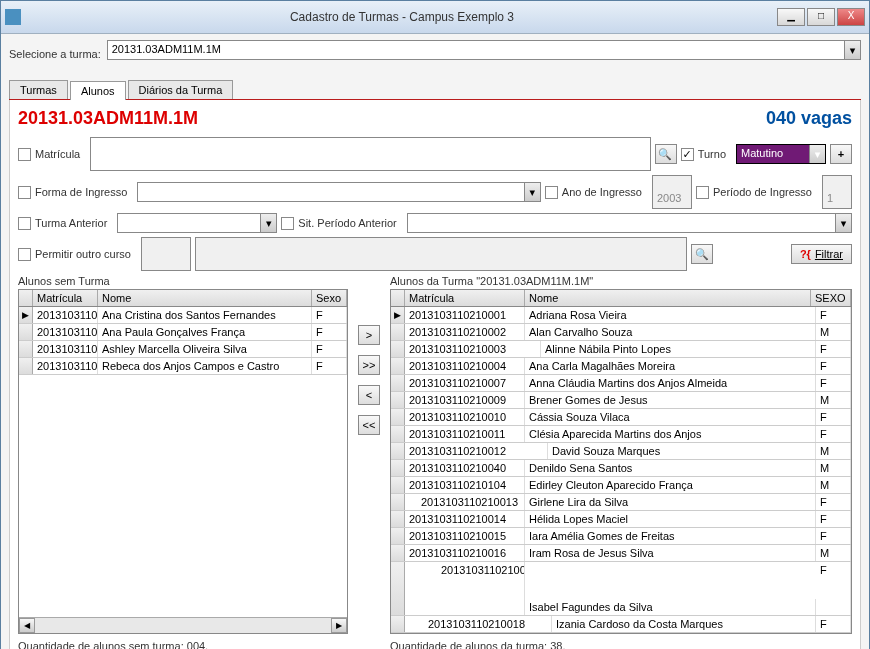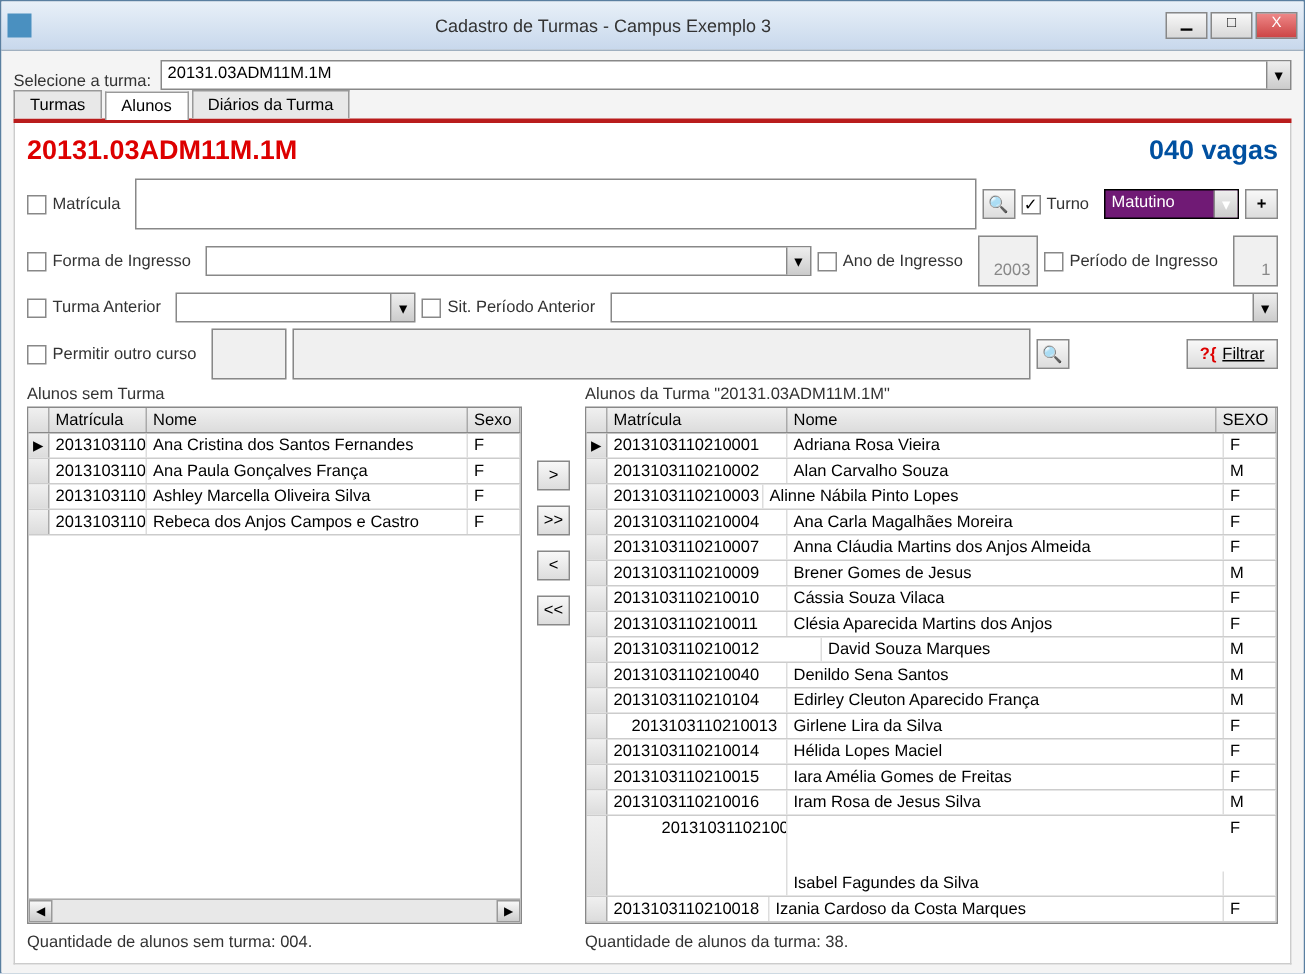--- a/index.html
+++ b/index.html
@@ -9,30 +9,30 @@
 .titlebar-icon { width: 16px; height: 16px; background: #4a90c0; margin-right: 6px; }
 .titlebar-title { flex: 1; text-align: center; color: #333; font-size: 12px; }
 .titlebar-buttons { display: flex; gap: 2px; }
 .titlebar-btn { width: 28px; height: 18px; border: 1px solid #888; background: linear-gradient(#f8f8f8, #d8d8d8); font-size: 10px; line-height: 14px; text-align: center; cursor: pointer; }
 .titlebar-btn.close { background: linear-gradient(#e88, #c44); color: #fff; }
 .content { flex: 1; padding: 6px 8px; display: flex; flex-direction: column; background: #f4f4f4; }
 .row { display: flex; align-items: flex-end; margin-bottom: 0; }
 .label { margin-right: 6px; color: #333; }
 .combo { flex: 1; height: 20px; border: 1px solid #888; background: #fff; padding: 2px 4px; position: relative; }
 .combo-arrow { position: absolute; right: 0; top: 0; width: 16px; height: 100%; background: linear-gradient(#eee,#ccc); border-left: 1px solid #888; display: flex; align-items: center; justify-content: center; }
-.tabs { display: flex; margin-top: 0; border-bottom: 3px solid #b91c1c; }
+.tabs { display: flex; margin-top: 20px; border-bottom: 1px solid #b91c1c; }
 .tab { padding: 3px 10px; border: 1px solid #999; border-bottom: none; background: #e8e8e8; margin-right: 2px; cursor: pointer; }
 .tab.active { background: #fff; position: relative; top: 1px; }
 .panel { flex: 1; background: #fff; border: 1px solid #ccc; border-top: none; padding: 8px; display: flex; flex-direction: column; }
 .header-row { display: flex; justify-content: space-between; align-items: center; margin-bottom: 8px; }
 .turma-code { color: #d00; font-size: 18px; font-weight: bold; }
 .vagas { color: #0050a0; font-size: 18px; font-weight: bold; }
 .filter-row { display: flex; align-items: center; margin-bottom: 4px; gap: 4px; }
 .checkbox { width: 13px; height: 13px; border: 1px solid #888; background: #fff; display: inline-flex; align-items: center; justify-content: center; font-size: 9px; }
-.textfield { height: 20px; border: 1px solid #888; background: #fff; padding: 16px 4px; text-align: right; }
+.textfield { height: 20px; border: 1px solid #888; background: #fff; padding: 16px 4px; }
 .textfield.disabled { background: #f0f0f0; color: #888; }
 .icon-btn { width: 22px; height: 20px; border: 1px solid #888; background: linear-gradient(#f8f8f8,#ddd); display: inline-flex; align-items: center; justify-content: center; cursor: pointer; }
 .turno-field { background: #701a75; color: #fff; border: 1px solid #000; height: 20px; padding: 2px 4px; position: relative; }
 .btn { border: 1px solid #888; background: linear-gradient(#f8f8f8,#ddd); padding: 3px 8px; cursor: pointer; display: inline-flex; align-items: center; gap: 4px; }
 .main-split { flex: 1; display: flex; gap: 6px; min-height: 0; }
 .left-pane { width: 330px; display: flex; flex-direction: column; }
 .right-pane { flex: 1; display: flex; flex-direction: column; }
 .mid-buttons { width: 30px; display: flex; flex-direction: column; align-items: center; justify-content: flex-start; padding-top: 50px; gap: 10px; }
 .pane-title { color: #333; margin-bottom: 2px; }
 .grid { flex: 1; border: 1px solid #888; background: #fff; overflow: hidden; display: flex; flex-direction: column; }
@@ -222,21 +222,21 @@
                   <div class="grid-cell" style="width: 35px;">F</div>
                 </div>
                 <div class="grid-row">
                   <div class="row-marker"></div>
                   <div class="grid-cell" style="width: 120px;">2013103110210002</div>
                   <div class="grid-cell" style="flex: 1 1 0%;">Alan Carvalho Souza</div>
                   <div class="grid-cell" style="width: 35px;">M</div>
                 </div>
                 <div class="grid-row">
                   <div class="row-marker"></div>
-                  <div class="grid-cell" style="width: 104px;">2013103110210003</div>
+                  <div class="grid-cell" style="width: 136px;">2013103110210003</div>
                   <div class="grid-cell" style="flex: 1 1 0%;">Alinne Nábila Pinto Lopes</div>
                   <div class="grid-cell" style="width: 35px;">F</div>
                 </div>
                 <div class="grid-row">
                   <div class="row-marker"></div>
                   <div class="grid-cell" style="width: 120px;">2013103110210004</div>
                   <div class="grid-cell" style="flex: 1 1 0%;">Ana Carla Magalhães Moreira</div>
                   <div class="grid-cell" style="width: 35px;">F</div>
                 </div>
                 <div class="grid-row">
@@ -306,21 +306,21 @@
                   <div class="grid-cell" style="width: 35px;">M</div>
                 </div>
                 <div class="grid-row">
                   <div class="row-marker"></div>
                   <div class="grid-cell" style="width: 120px; padding-left: 36px;">2013103110210017</div>
                   <div class="grid-cell" style="flex: 1 1 0%; margin-top: 37px;">Isabel Fagundes da Silva</div>
                   <div class="grid-cell" style="width: 35px;">F</div>
                 </div>
                 <div class="grid-row">
                   <div class="row-marker"></div>
-                  <div class="grid-cell" style="width: 108px;">2013103110210018</div>
+                  <div class="grid-cell" style="width: 128px; margin-left: 19px;">2013103110210018</div>
                   <div class="grid-cell" style="flex: 1 1 0%;">Izania Cardoso da Costa Marques</div>
                   <div class="grid-cell" style="width: 35px;">F</div>
                 </div>
               </div>
           </div>
           <div class="count-row">Quantidade de alunos da turma: 38.</div>
         </div>
       </div>
     </div>
   </div>

